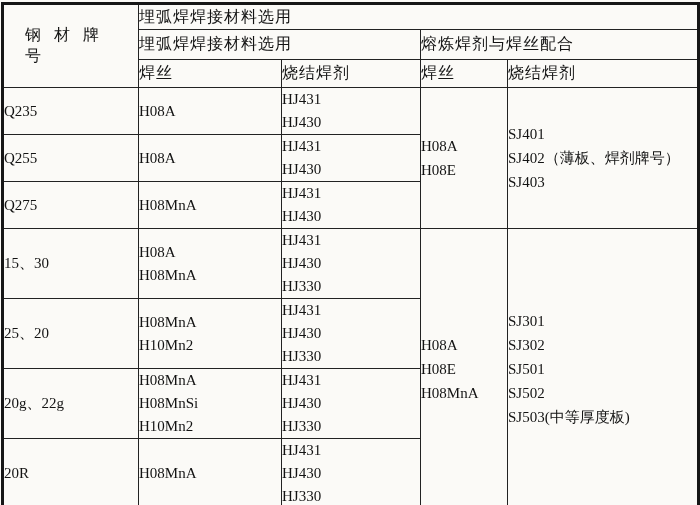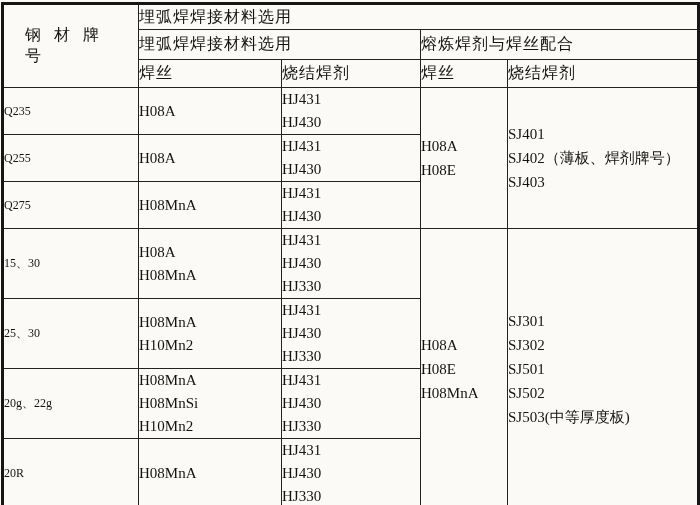--- a/index.html
+++ b/index.html
@@ -53,21 +53,21 @@
   td.hdr {
     font-size: 16px;
     letter-spacing: 1px;
   }
   td.grade-hdr {
     font-size: 16px;
     letter-spacing: 13px;
     padding-left: 21px;
   }
   td.grade {
-    font-size: 12px;
+    font-size: 15px;
   }
   td.lines {
     white-space: pre-line;
     line-height: 23px;
   }
   td.merged-lines {
     white-space: pre-line;
     line-height: 24px;
   }
 </style>
@@ -139,21 +139,21 @@
 H08E
 H08MnA</td>
       <td rowspan="4" class="merged-lines">SJ301
 SJ302
 SJ501
 SJ502
 SJ503(中等厚度板)</td>
     </tr>
 
     <tr class="r8">
-      <td class="grade">25、30</td>
+      <td class="grade">25、20</td>
       <td class="lines">H08MnA
 H10Mn2</td>
       <td class="lines">HJ431
 HJ430
 HJ330</td>
     </tr>
 
     <tr class="r9">
       <td class="grade">20g、22g</td>
       <td class="lines">H08MnA

